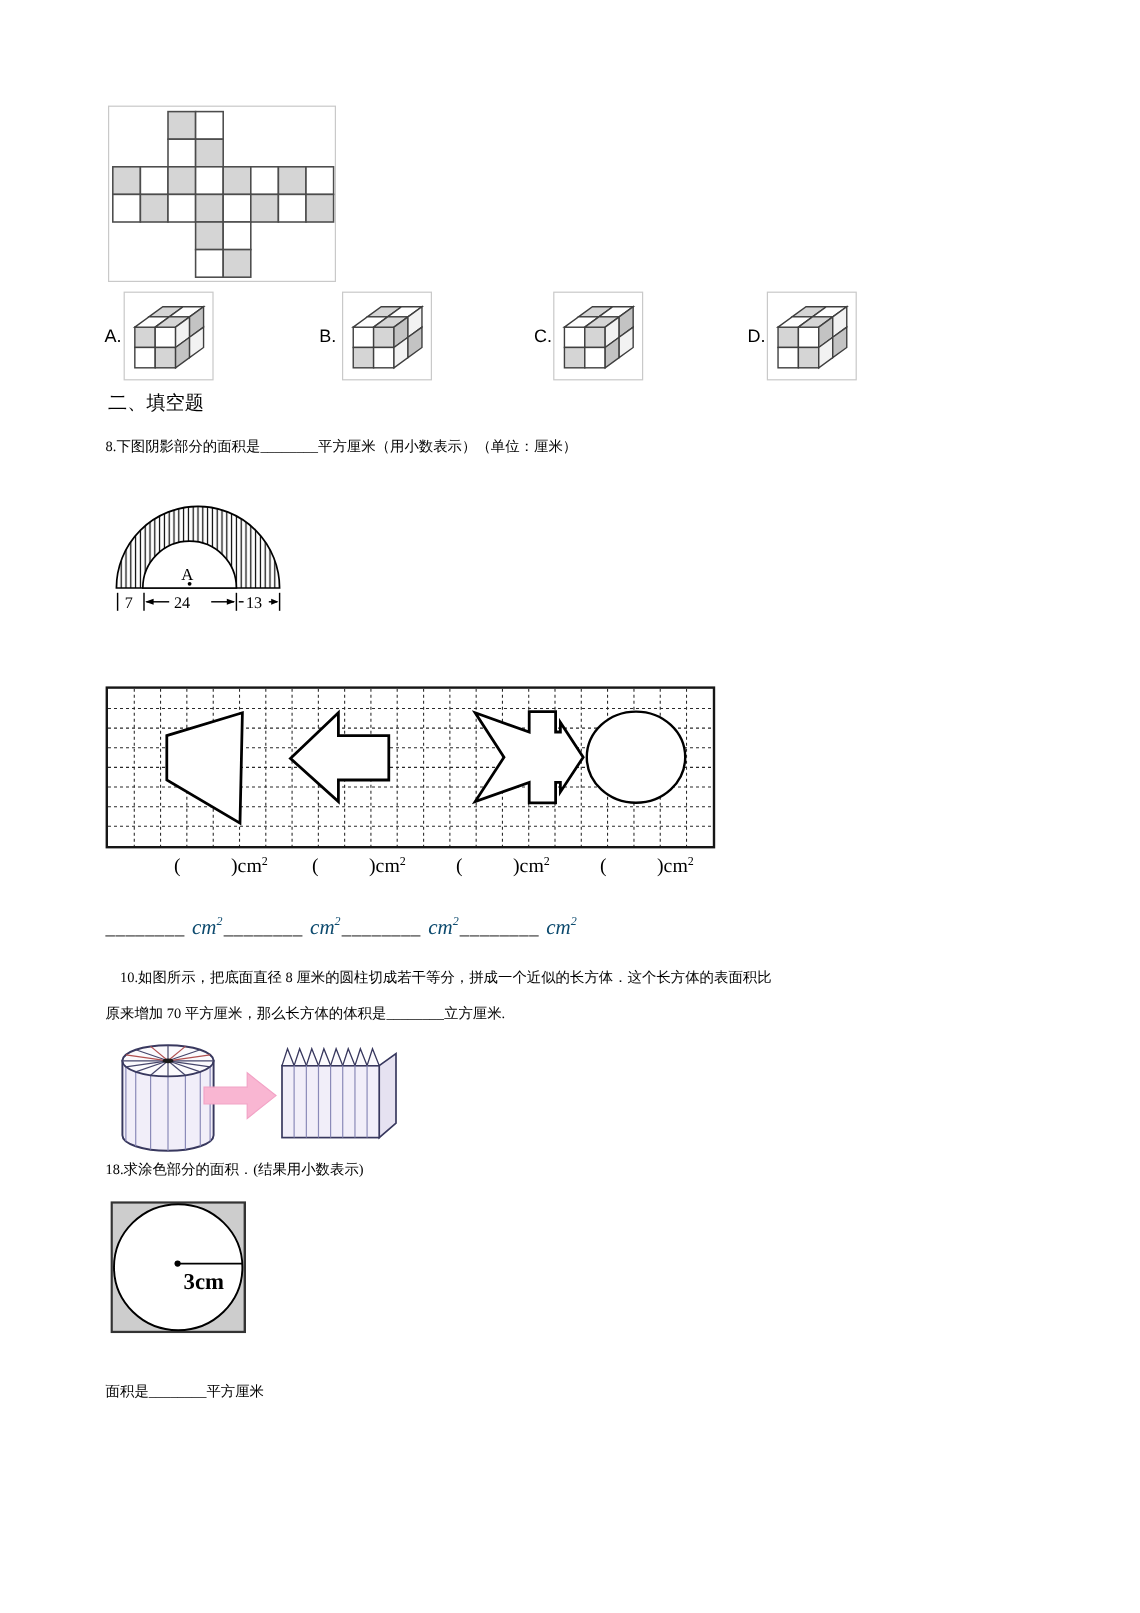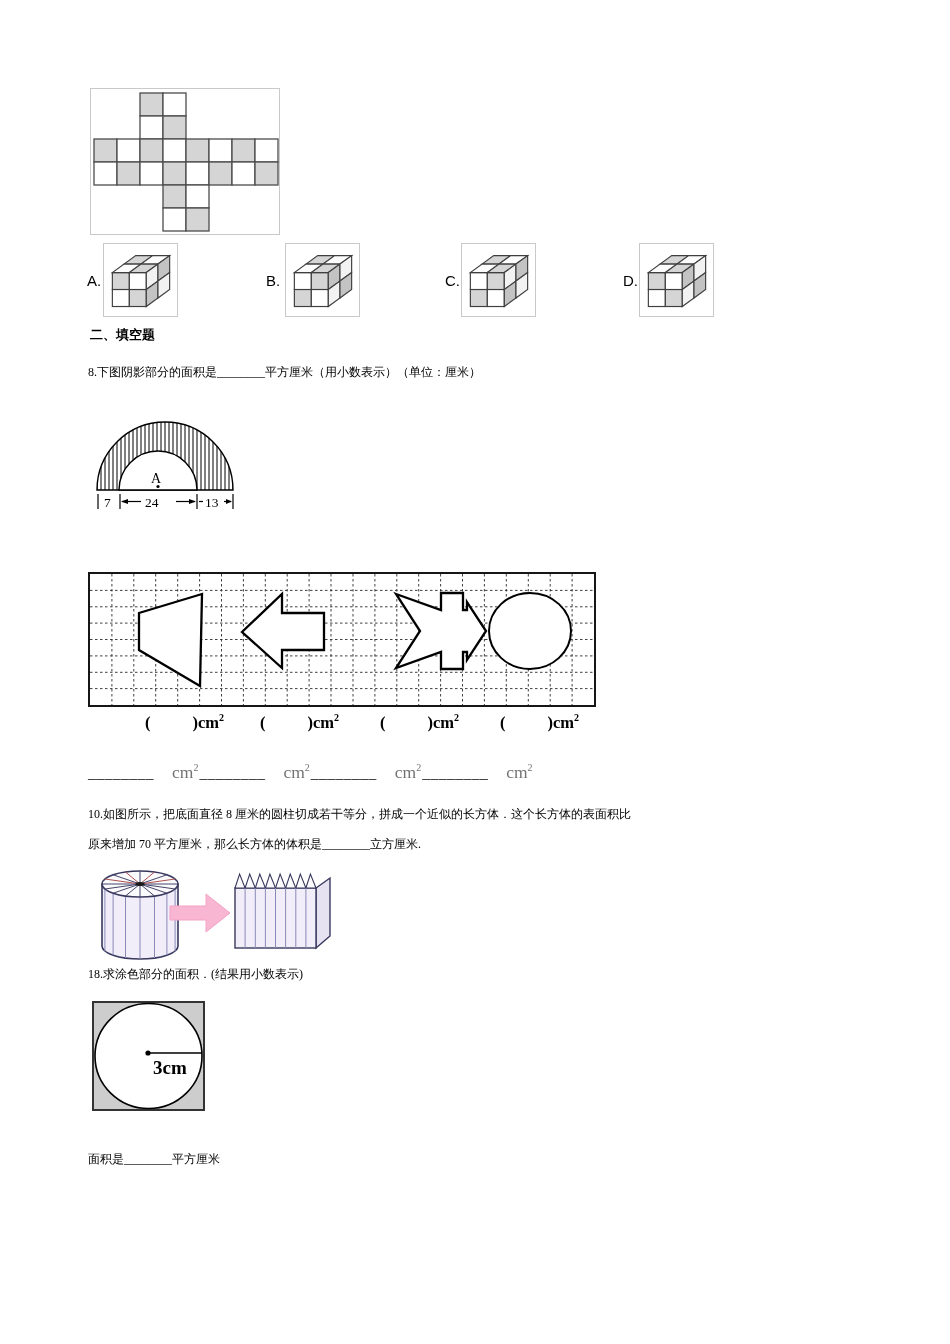--- a/index.html
+++ b/index.html
@@ -1,31 +1,31 @@
 <!DOCTYPE html>
 <html><head>
 <meta charset="utf-8">
 <style>
   *{margin:0;padding:0;box-sizing:border-box}
   html,body{background:#fff}
   body{font-family:"Liberation Serif","DejaVu Serif",serif;color:#000}
   .page{position:relative;width:950px;height:1344px;background:#fff;overflow:hidden}
   .abs{position:absolute}
   .txt{font-size:12px;line-height:1.35;white-space:nowrap}
-  .hdr{font-family:"Liberation Sans","DejaVu Sans",sans-serif;font-weight:bold;font-size:13px}
+  .hdr{font-family:"Liberation Sans","DejaVu Sans",sans-serif;font-weight:normal;font-size:16px}
   .optlabel{font-family:"Liberation Sans","DejaVu Sans",sans-serif;font-size:15px}
   .figbox{border:1px solid #c9c9c9;background:#fff}
   .cube{display:flex;align-items:center;justify-content:center}
   .gridbox{border:2px solid #161616;background:#fff}
-  .slot{font-weight:bold;font-size:16.5px;white-space:nowrap}
+  .slot{font-weight:normal;font-size:16.5px;white-space:nowrap}
   .slotgap{display:inline-block;width:42px}
   .slot sup,.bunit sup{font-size:10px;vertical-align:super}
   .blanksrow{font-size:15.5px;white-space:nowrap}
   .bline{letter-spacing:0.5px}
-  .bunit{font-size:17.5px;color:#737373;margin-left:18px;margin-right:1px}
+  .bunit{font-style:italic;font-size:17.5px;color:#0c4a6e;margin-left:6px;margin-right:1px}
   svg{display:block}
 </style>
 </head>
 <body>
 
 <div class="page">
 
   <div id="net-box" class="abs figbox" style="left:90px;top:88px;width:190px;height:147px">
       <svg width="188" height="145" viewBox="0 0 188 145">
         <rect x="49" y="4" width="23" height="23" fill="#d5d5d5" stroke="#4c4c4c" stroke-width="1.3"></rect>
@@ -211,21 +211,21 @@
     <span>(</span><span class="slotgap"></span><span>)</span><span>cm</span><sup>2</sup>
   </div>
   <div class="abs slot" style="left:500px;top:712px">
     <span>(</span><span class="slotgap"></span><span>)</span><span>cm</span><sup>2</sup>
   </div>
 
   <div class="abs blanksrow" style="left:88px;top:762px">
     <span class="bline">________</span><span class="bunit"><span>cm</span><sup>2</sup></span><span class="bline">________</span><span class="bunit"><span>cm</span><sup>2</sup></span><span class="bline">________</span><span class="bunit"><span>cm</span><sup>2</sup></span><span class="bline">________</span><span class="bunit"><span>cm</span><sup>2</sup></span>
   </div>
 
-  <div class="abs txt" style="left:88px;top:806px">10.如图所示，把底面直径 8 厘米的圆柱切成若干等分，拼成一个近似的长方体．这个长方体的表面积比</div>
+  <div class="abs txt" style="left:100px;top:806px">10.如图所示，把底面直径 8 厘米的圆柱切成若干等分，拼成一个近似的长方体．这个长方体的表面积比</div>
   <div class="abs txt" style="left:88px;top:836px">原来增加 70 平方厘米，那么长方体的体积是________立方厘米.</div>
   <div id="q10-fig" class="abs" style="left:88px;top:860px">
       <svg width="250" height="105" viewBox="0 0 250 105">
         <path d="M 14 24 L 14 86 A 38 13 0 0 0 90 86 L 90 24 Z" fill="#f1eef9" stroke="#38385e" stroke-width="1.6"></path>
         <line x1="16.9" y1="29.0" x2="16.9" y2="91.0" stroke="#8a8ab8" stroke-width="1"></line>
         <line x1="25.1" y1="33.2" x2="25.1" y2="95.2" stroke="#8a8ab8" stroke-width="1"></line>
         <line x1="37.5" y1="36.0" x2="37.5" y2="98.0" stroke="#8a8ab8" stroke-width="1"></line>
         <line x1="52.0" y1="37.0" x2="52.0" y2="99.0" stroke="#8a8ab8" stroke-width="1"></line>
         <line x1="66.5" y1="36.0" x2="66.5" y2="98.0" stroke="#8a8ab8" stroke-width="1"></line>
         <line x1="78.9" y1="33.2" x2="78.9" y2="95.2" stroke="#8a8ab8" stroke-width="1"></line>

